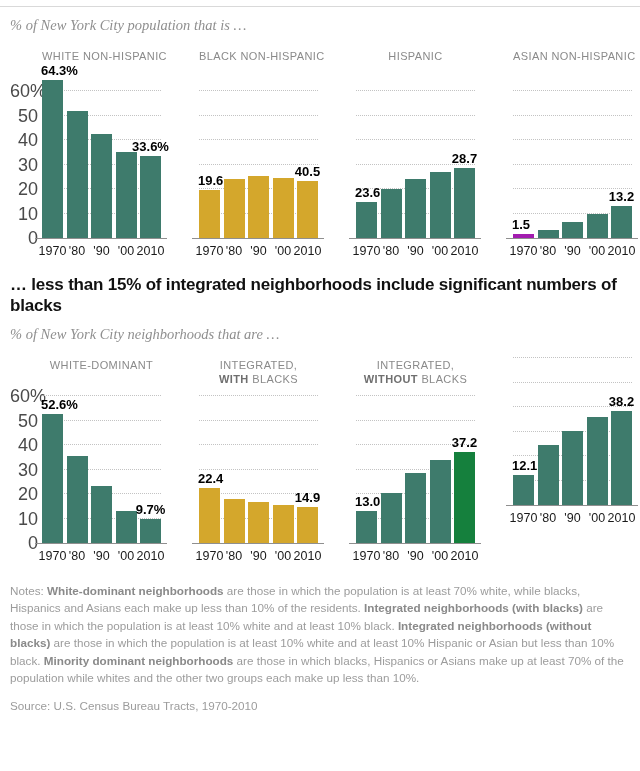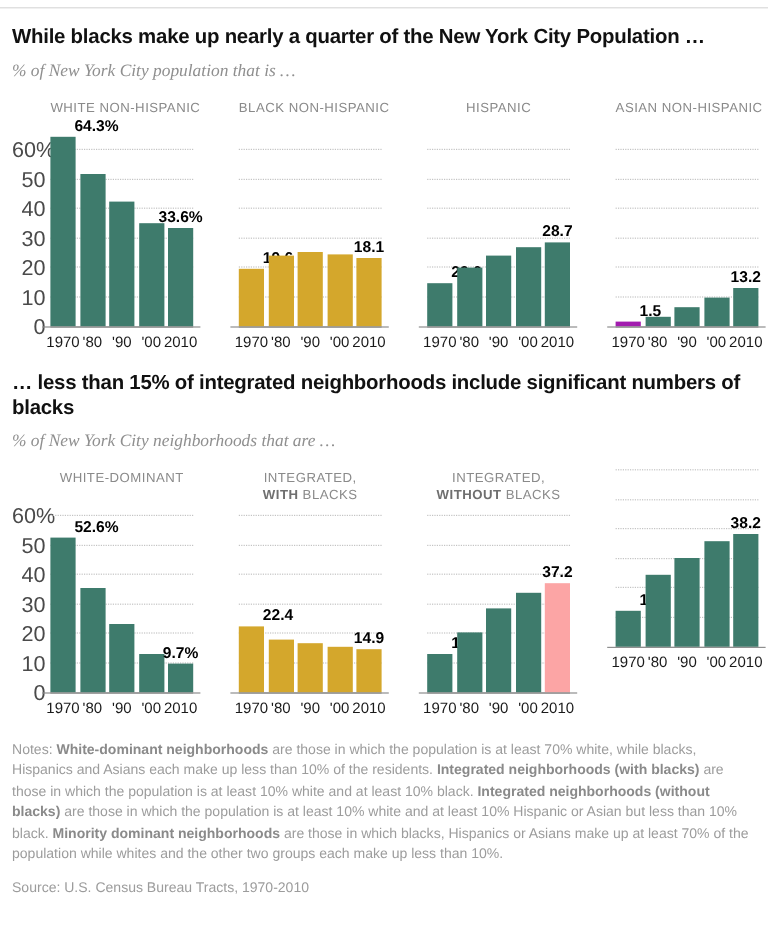--- a/index.html
+++ b/index.html
@@ -20,39 +20,38 @@
   .panel + .panel { margin-left:38px; }
   .ptitle { text-align:center; font-size:11px; line-height:13.5px; letter-spacing:0.4px; color:#8a8a8a; white-space:nowrap; }
   .ptitle .b { font-weight:bold; color:#6f6f6f; }
   .row1 .ptitle, .row1 .title-spacer { height:42px; }
   .row2 .ptitle, .row2 .title-spacer { height:38px; }
   .plot { position:relative; height:147px; border-bottom:1px solid #8f8f8f; }
   .plot::after { content:""; position:absolute; left:-7px; right:-6px; bottom:-1px; height:1px; background:#8f8f8f; }
   .gridline { position:absolute; left:0; right:0; height:0; border-top:1px dotted #c3c3c3; }
   .bar { position:absolute; bottom:0; width:21px; }
   .bar-label { position:absolute; bottom:calc(100% + 3px); font-size:13px; font-weight:bold; color:#000; white-space:nowrap; line-height:13px; }
-  .bar-label.first { left:-1px;margin-left:21px; }
+  .bar-label.first { left:-1px; }
   .bar-label.last { left:50%; transform:translateX(-50%); }
   .xlabels { position:relative; height:22px; }
   .xlabel { position:absolute; top:6px; transform:translateX(-50%); font-size:12.5px; color:#1a1a1a; white-space:nowrap; line-height:13px; }
   .xlabel-spacer { height:22px; }
 
   .notes { margin-top:16px; font-size:11.7px; line-height:17.4px; color:#9c9c9c; }
   .notes .b { font-weight:bold; color:#8a8a8a; }
   .source { margin-top:13px; font-size:11.7px; color:#9c9c9c; }
   .footer { margin-top:12px; font-size:12.5px; font-weight:bold; letter-spacing:0.3px; color:#000; }
 </style>
 </head>
 <body>
 
 <div class="page">
   <div class="rule top"></div>
 
   <section>
-    <h1 class="sec-title">While blacks make up nearly a quarter of the New York City Population …</h1>
     <div class="subtitle">% of New York City population that is …</div>
     <div class="chart-row row1">
         <div class="gutter">
           <div class="title-spacer"></div>
           <div class="tick-area">
             <span class="tick" style="bottom: 141px;">60%</span>
             <span class="tick" style="bottom: 116.5px;">50</span>
             <span class="tick" style="bottom: 92px;">40</span>
             <span class="tick" style="bottom: 67.5px;">30</span>
             <span class="tick" style="bottom: 43px;">20</span>
@@ -101,21 +100,21 @@
             <div class="gridline" style="bottom: 98px;"></div>
             <div class="gridline" style="bottom: 122.5px;"></div>
             <div class="gridline" style="bottom: 147px;"></div>
             <div class="bar" style="left: 0px; width: 21px; height: 48.02px; background: rgb(212, 167, 44);">
               <span class="bar-label first">19.6</span>
             </div>
             <div class="bar" style="left: 24.5px; width: 21px; height: 58.555px; background: rgb(212, 167, 44);"></div>
             <div class="bar" style="left: 49px; width: 21px; height: 61.985px; background: rgb(212, 167, 44);"></div>
             <div class="bar" style="left: 73.5px; width: 21px; height: 60.27px; background: rgb(212, 167, 44);"></div>
             <div class="bar" style="left: 98px; width: 21px; height: 56.84px; background: rgb(212, 167, 44);">
-              <span class="bar-label last">18.1</span>
+              <span class="bar-label last">40.5</span>
             </div>
           </div>
           <div class="xlabels">
             <span class="xlabel" style="left: 10.5px;">1970</span>
             <span class="xlabel" style="left: 35px;">'80</span>
             <span class="xlabel" style="left: 59.5px;">'90</span>
             <span class="xlabel" style="left: 84px;">'00</span>
             <span class="xlabel" style="left: 108.5px;">2010</span>
           </div>
         </div>
@@ -267,21 +266,21 @@
             <div class="gridline" style="bottom: 73.5px;"></div>
             <div class="gridline" style="bottom: 98px;"></div>
             <div class="gridline" style="bottom: 122.5px;"></div>
             <div class="gridline" style="bottom: 147px;"></div>
             <div class="bar" style="left: 0px; width: 21px; height: 31.85px; background: rgb(62, 123, 108);">
               <span class="bar-label first">13.0</span>
             </div>
             <div class="bar" style="left: 24.5px; width: 21px; height: 49.98px; background: rgb(62, 123, 108);"></div>
             <div class="bar" style="left: 49px; width: 21px; height: 69.58px; background: rgb(62, 123, 108);"></div>
             <div class="bar" style="left: 73.5px; width: 21px; height: 83.3px; background: rgb(62, 123, 108);"></div>
-            <div class="bar" style="left: 98px; width: 21px; height: 91.14px; background: #fca5a5;">
+            <div class="bar" style="left: 98px; width: 21px; height: 91.14px; background: #15803d;">
               <span class="bar-label last">37.2</span>
             </div>
           </div>
           <div class="xlabels">
             <span class="xlabel" style="left: 10.5px;">1970</span>
             <span class="xlabel" style="left: 35px;">'80</span>
             <span class="xlabel" style="left: 59.5px;">'90</span>
             <span class="xlabel" style="left: 84px;">'00</span>
             <span class="xlabel" style="left: 108.5px;">2010</span>
           </div>

